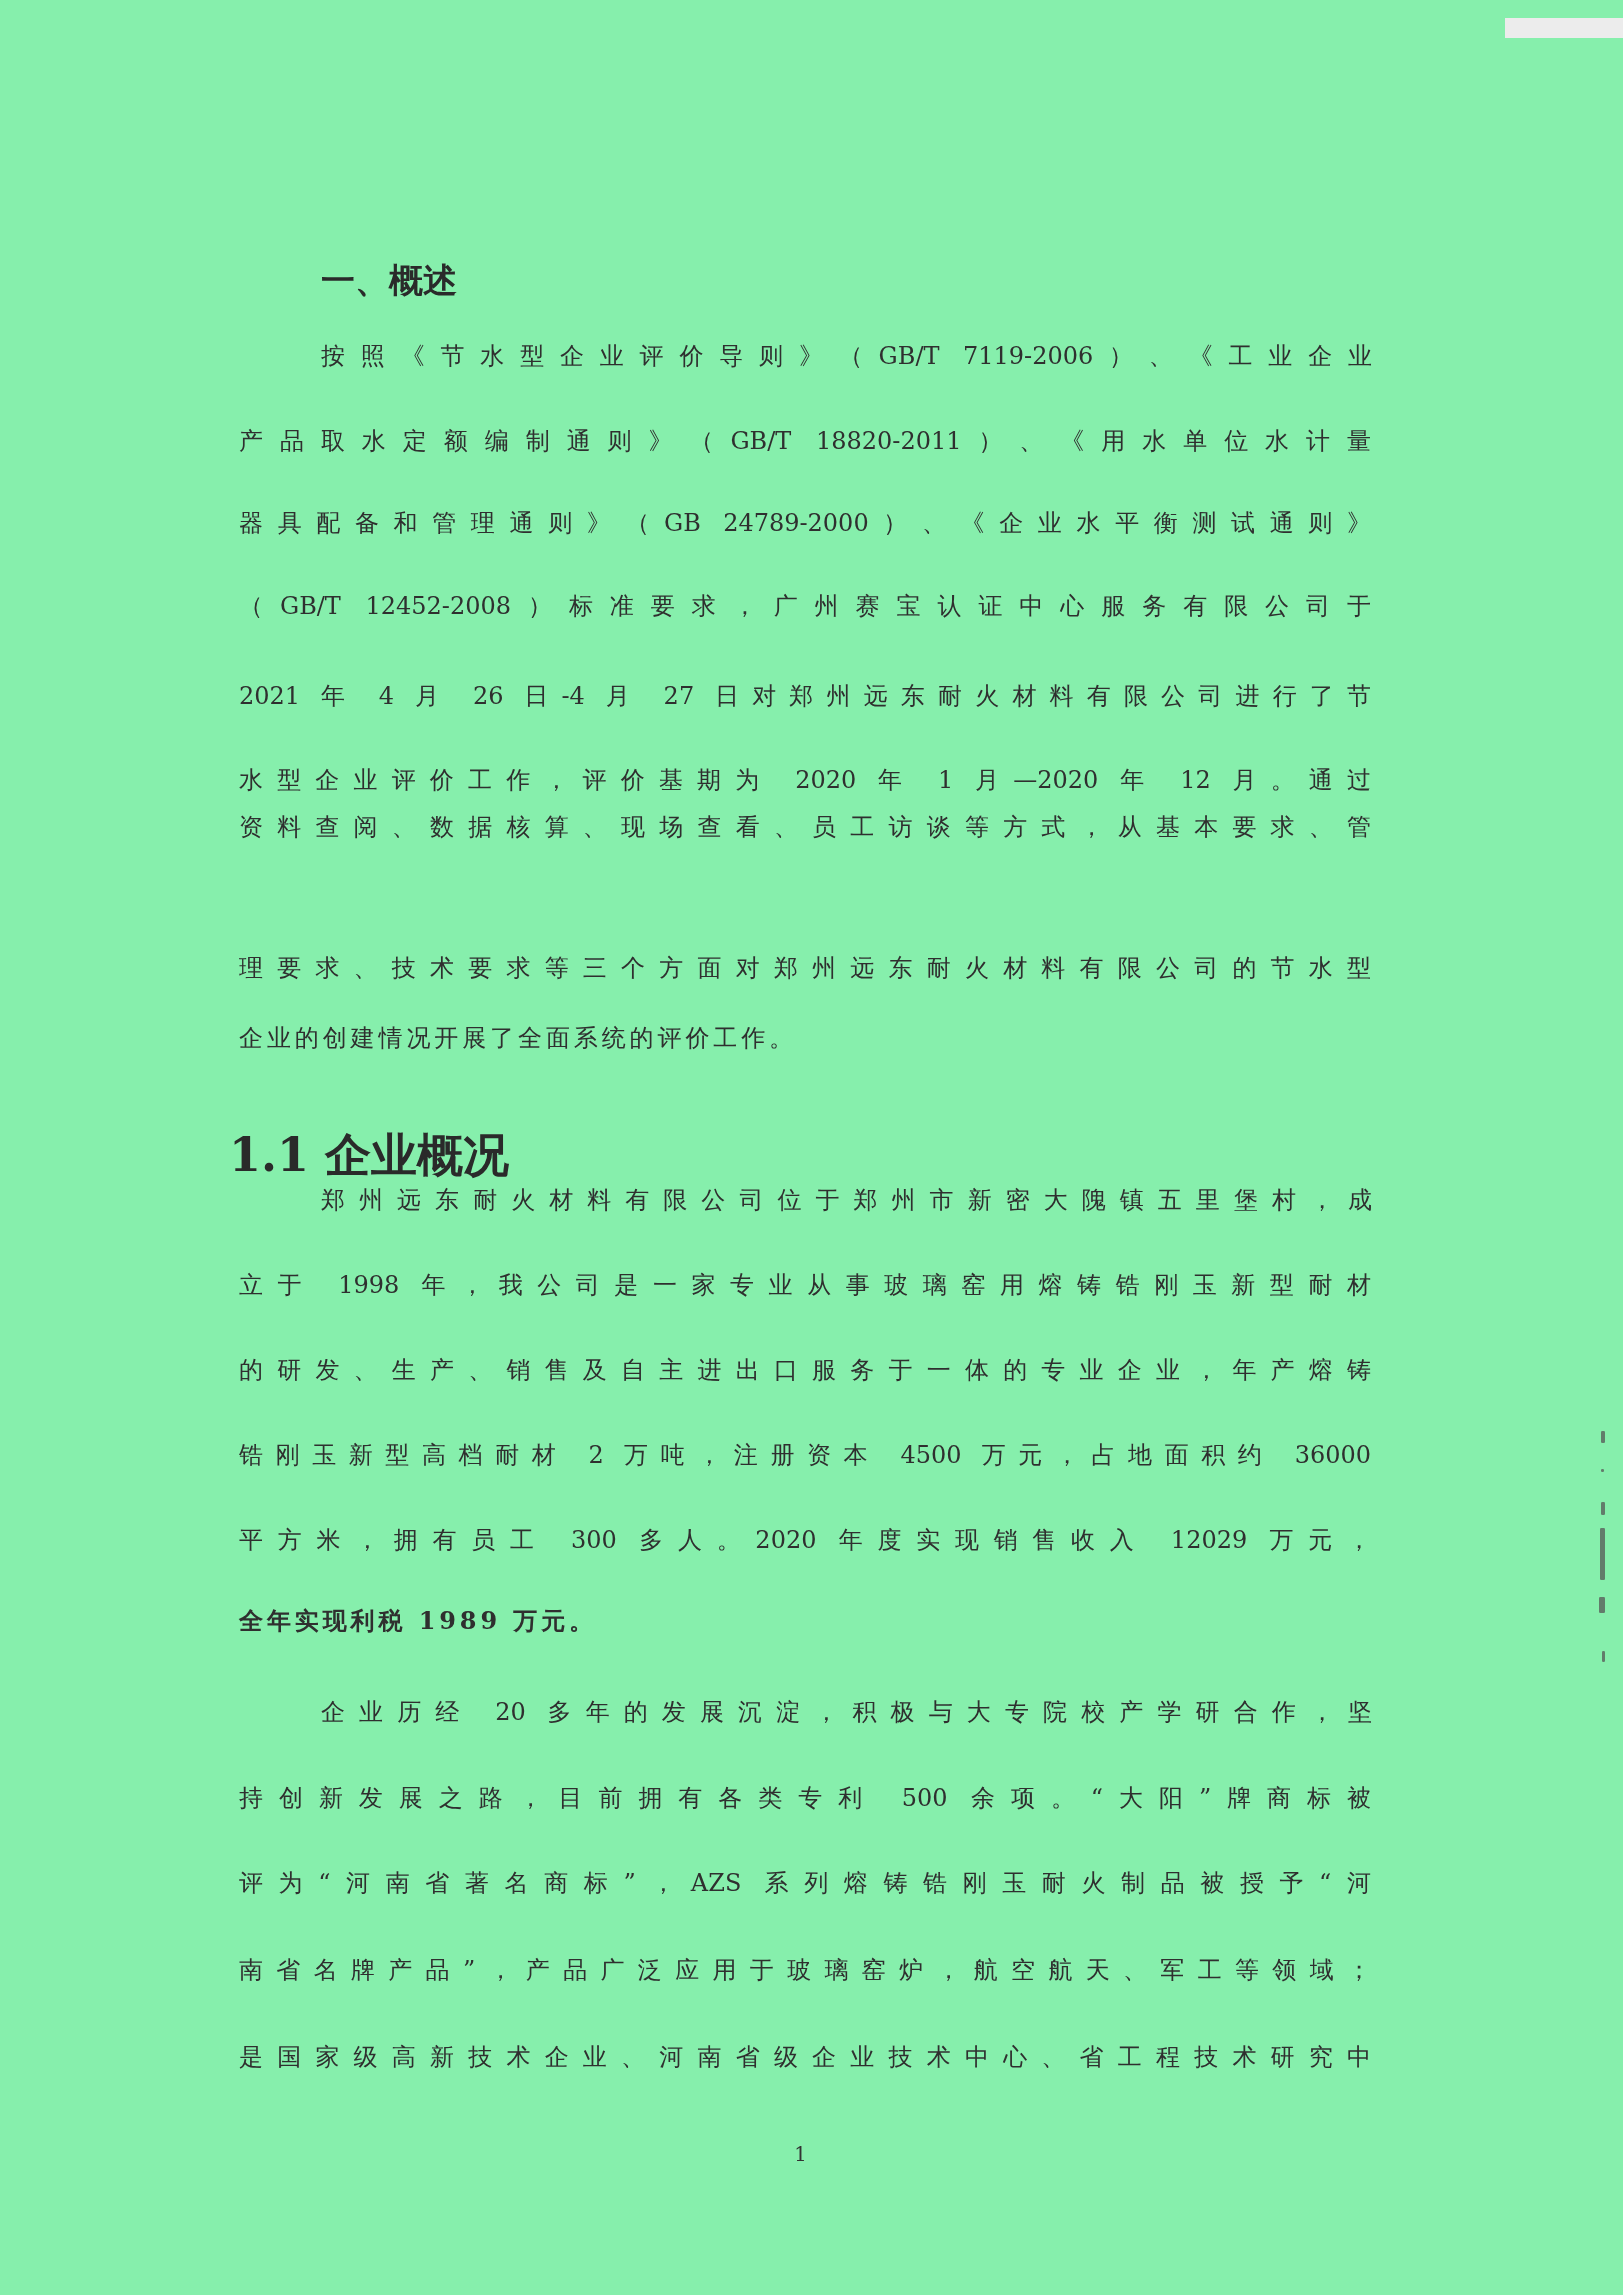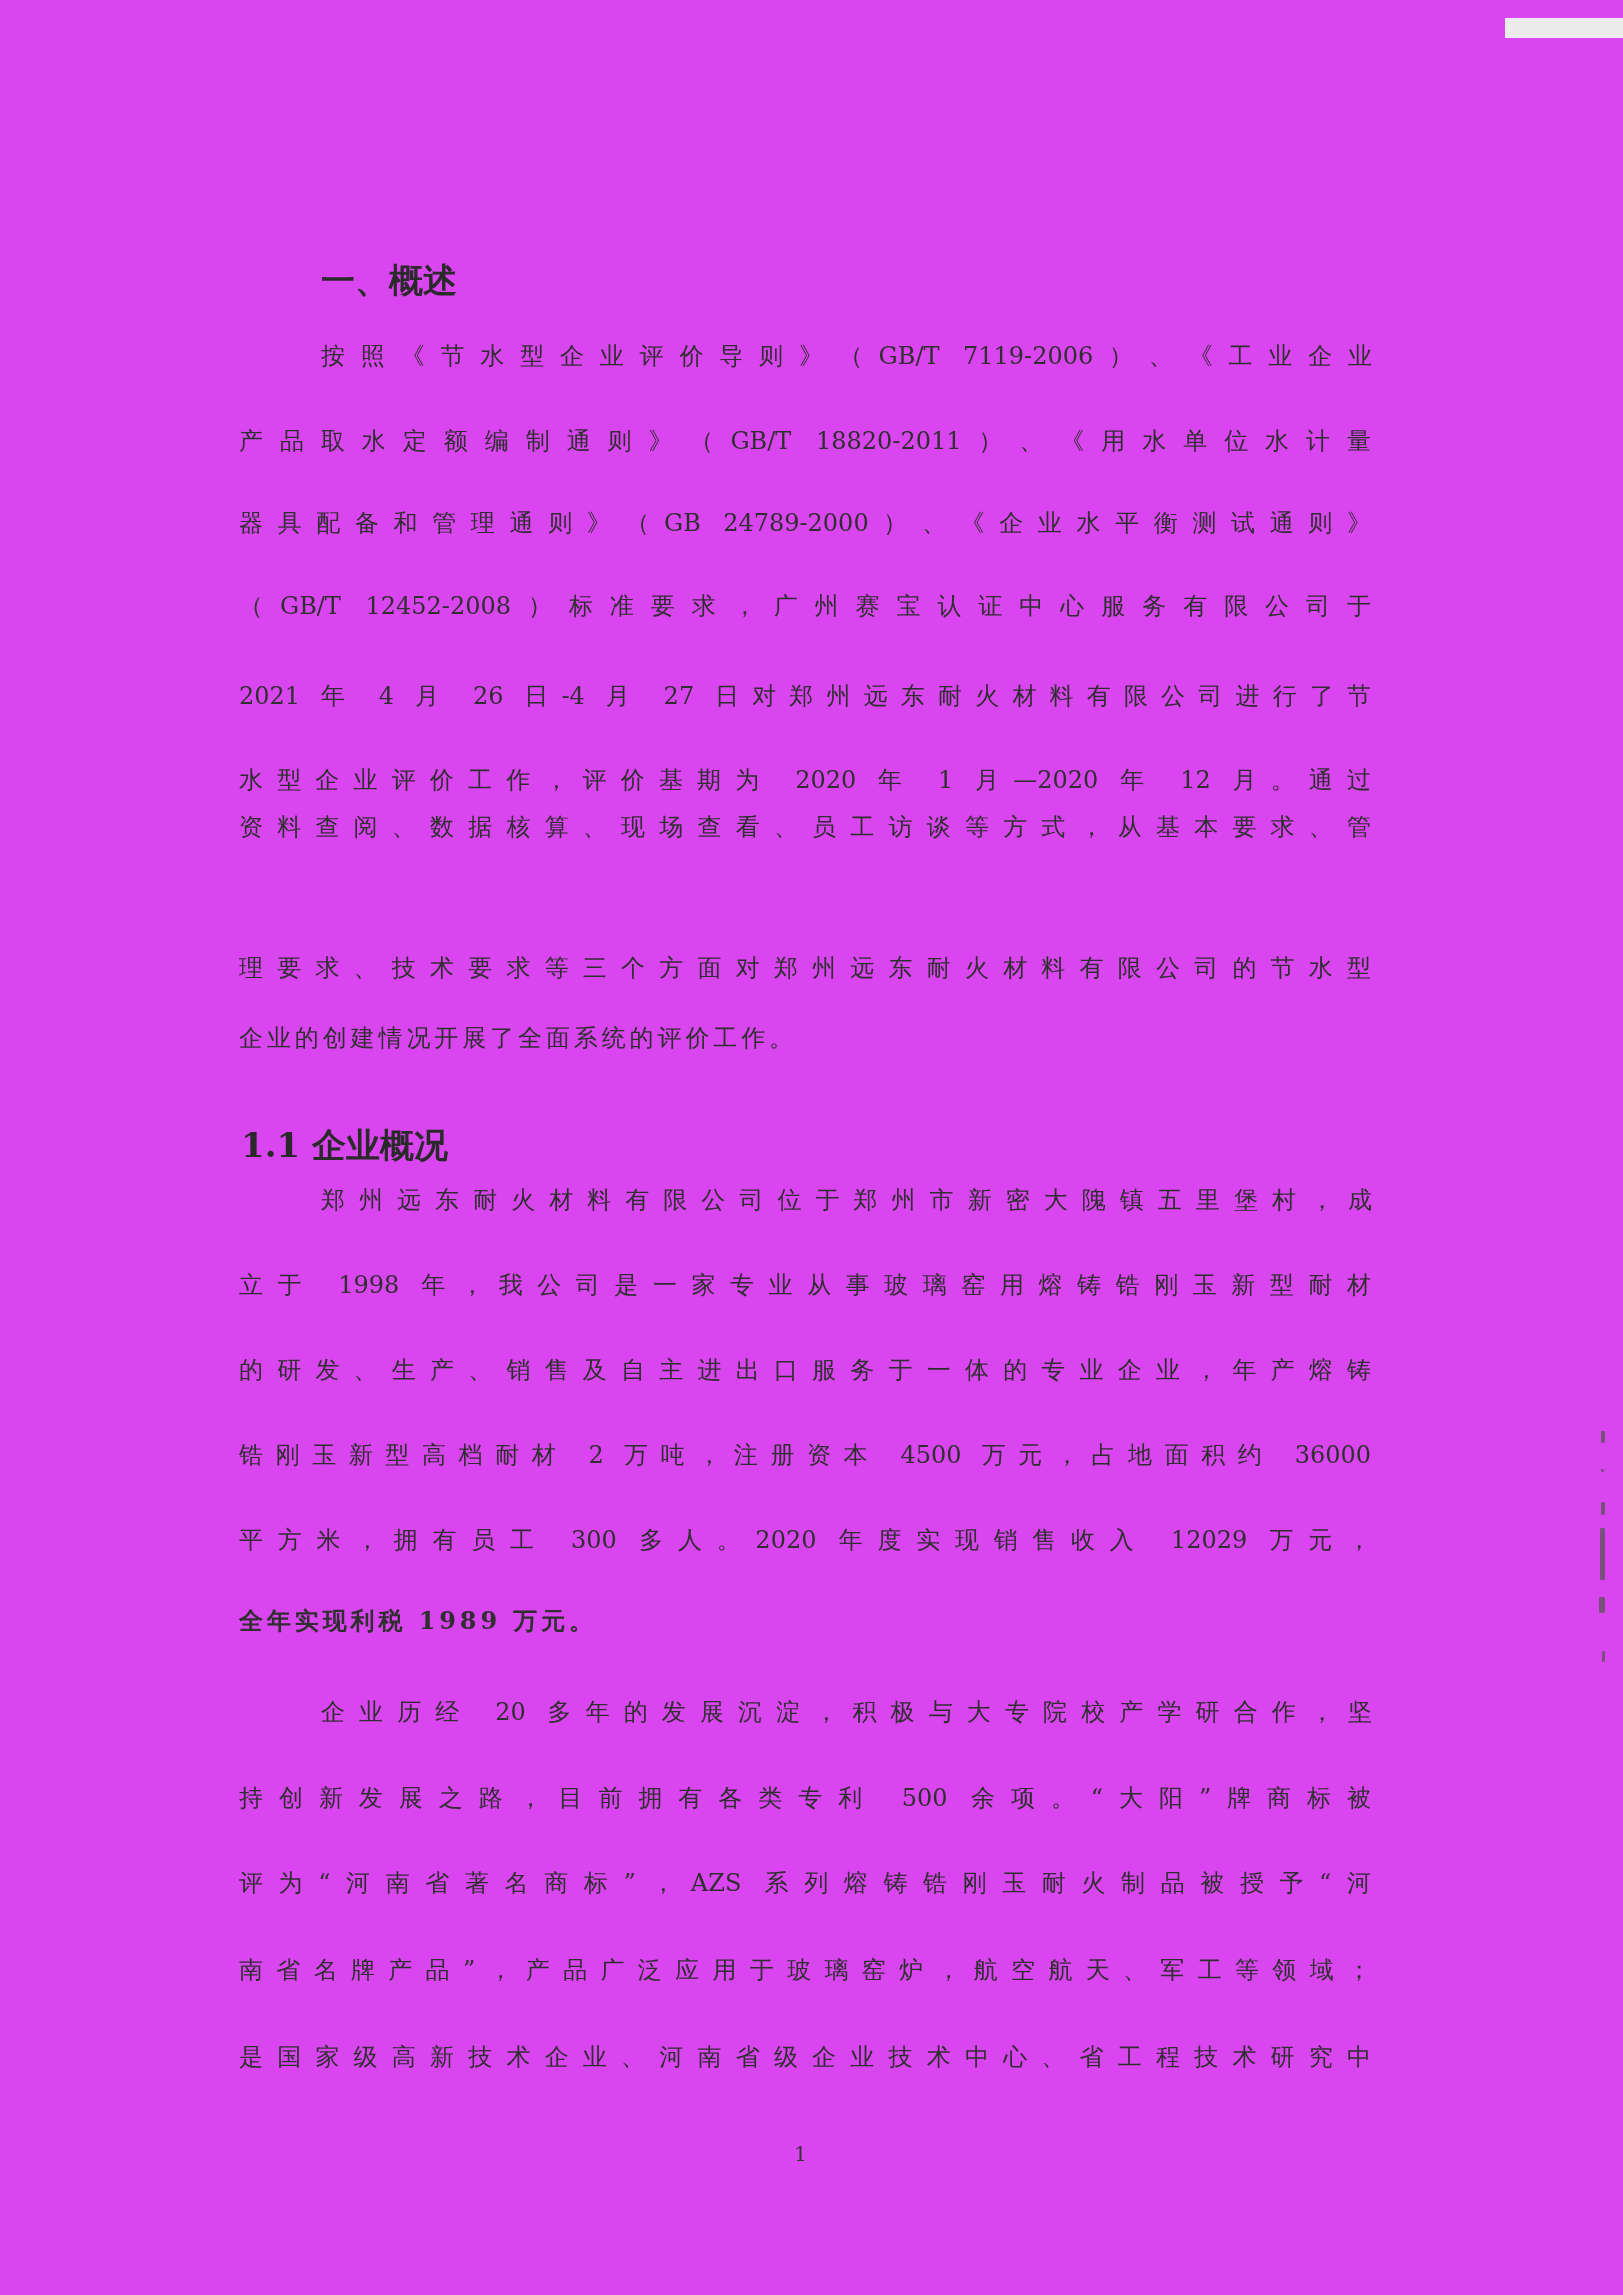--- a/index.html
+++ b/index.html
@@ -1,26 +1,26 @@
 <!DOCTYPE html>
 <html style="font-size:10.5px"><head>
 <meta charset="utf-8">
 <style>
   html, body { margin: 0; padding: 0; background: #ffffff; }
   body { width: 1623px; height: 2295px; position: relative; overflow: hidden;
          font-family: "DejaVu Serif", "Liberation Serif", serif; color: #2f2f2f; }
-  .page { position: absolute; left: 0; top: 0; width: 1623px; height: 2295px; background: #d946ef; }
+  .page { position: absolute; left: 0; top: 0; width: 1623px; height: 2295px; background: #86efac; }
   .line { position: absolute; left: 239px; width: 1132px; height: 46px; line-height: 46px;
           font-size: 24px; white-space: nowrap; text-align: justify; text-align-last: justify;
           letter-spacing: 0px; }
   .line.indent { left: 321px; width: 1051px; }
   .line.last { text-align-last: left; letter-spacing: 3.9px; }
   .h1 { position: absolute; left: 321px; height: 46px; line-height: 46px; font-size: 34px;
         font-weight: bold; font-family: "DejaVu Sans", "Liberation Sans", sans-serif; color: #2a2a2a; }
-  .h2 { position: absolute; left: 241px; height: 46px; line-height: 46px; font-size: 34px;
+  .h2 { position: absolute; left: 229px; height: 46px; line-height: 46px; font-size: 46px;
         font-weight: bold; color: #2a2a2a; }
   .pagenum { position: absolute; left: 792px; top: 2142px; width: 17px; text-align: center;
              font-size: 19.6px; line-height: 26px; color: #333; }
   .artifact { position: absolute; background: #555; opacity: 0.75; border-radius: 1.3px; }
   .smudge { position: absolute; background: #ececec; }
 </style>
 </head>
 <body>
 
 <div class="page">

